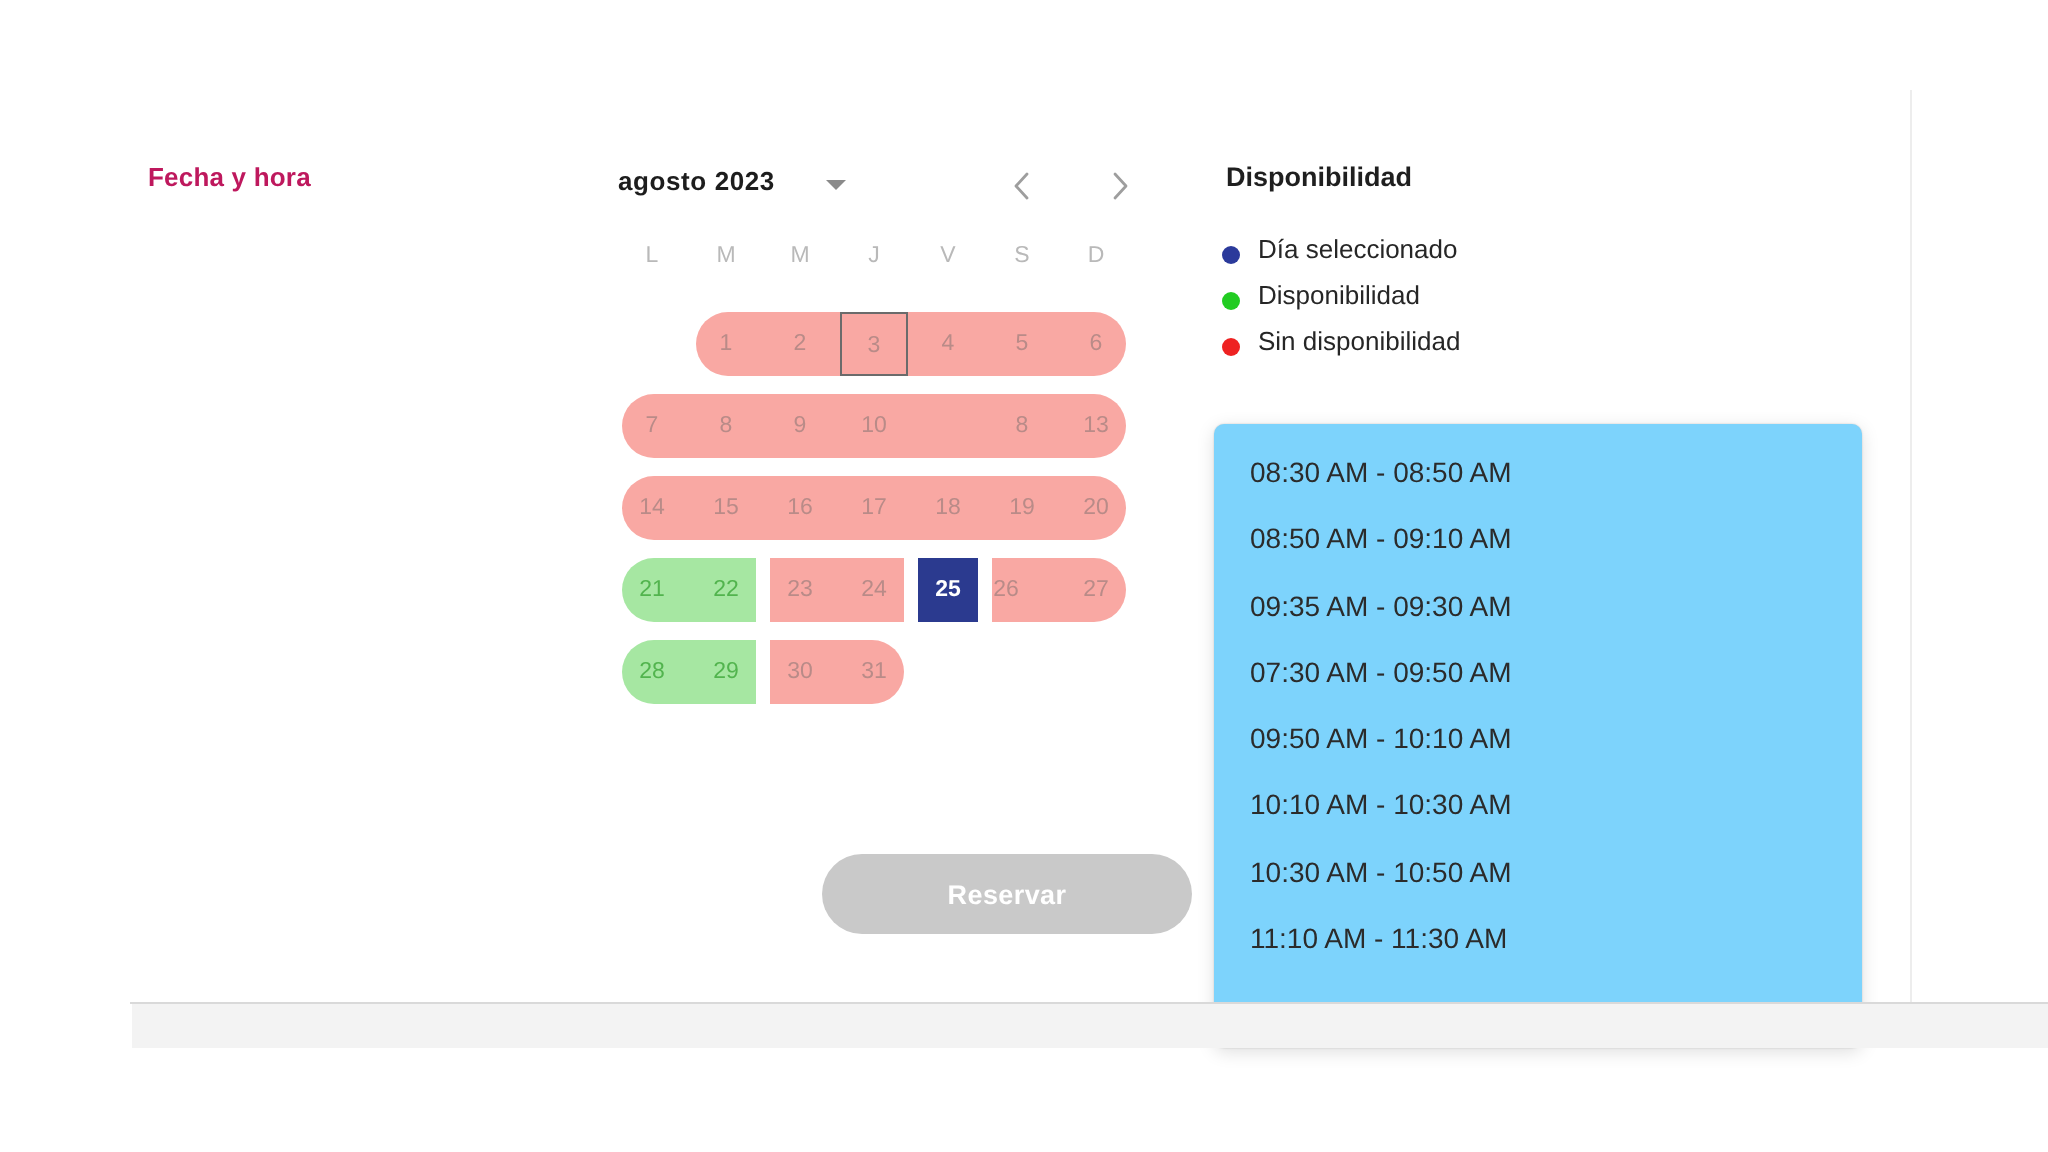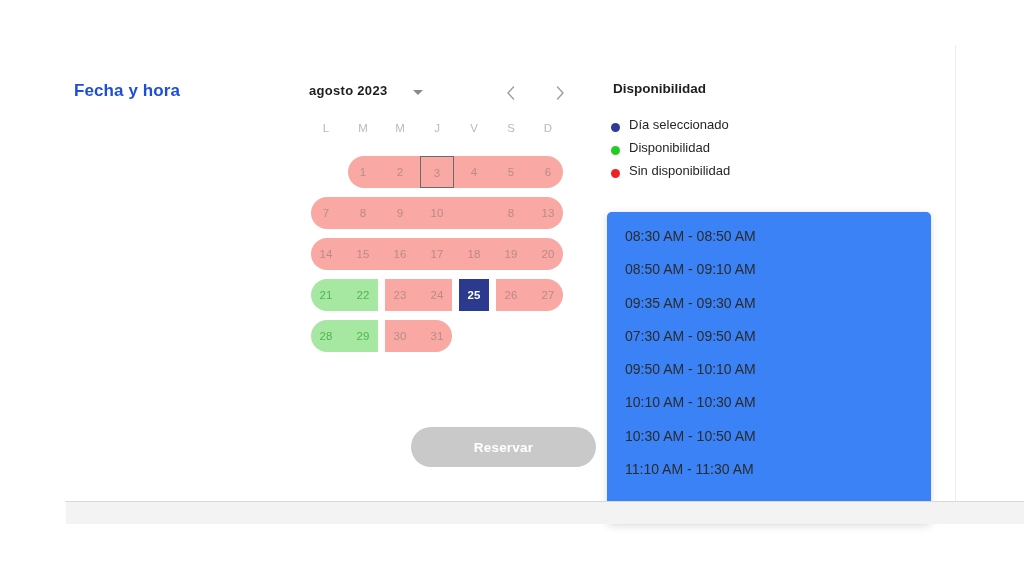--- a/index.html
+++ b/index.html
@@ -62,23 +62,23 @@
     width: 1px;
     height: 460px;
     background: #ededed;
   }
 
   
   .section-title {
     position: absolute;
     left: 74px;
     top: 81px;
-    font-size: 17px;
+    font-size: 13px;
     font-weight: bold;
-    color: #1d4ed8;
+    color: #be185d;
     letter-spacing: 0.1px;
   }
 
   
   .calendar {
     position: absolute;
     left: 300px;
     top: 76px;
     width: 270px;
   }
@@ -215,21 +215,21 @@
     border-radius: 50%;
   }
 
   
   .time-panel {
     position: absolute;
     left: 607px;
     top: 212px;
     width: 324px;
     height: 312px;
-    background: #3b82f6;
+    background: #7dd3fc;
     border-radius: 5px;
     box-shadow: 0 2px 9px rgba(0,0,0,0.13), 0 0 1px rgba(0,0,0,0.18);
     overflow: hidden;
   }
   .time-list {
     position: absolute;
     left: 0;
     top: 8px;
     right: 0;
   }
@@ -311,21 +311,21 @@
         <div class="week-row">
           <div class="band green" style="left: 11px; width: 67px; border-radius: 16px 0px 0px 16px;"></div>
           <div class="band red" style="left: 85px; width: 67px; border-radius: 0px;"></div>
           <div class="band blue" style="left: 159px; width: 30px; border-radius: 0px;"></div>
           <div class="band red" style="left: 196px; width: 67px; border-radius: 0px 16px 16px 0px;"></div>
           <div class="daynum on-green" style="left: 11px;">21</div>
           <div class="daynum on-green" style="left: 48px;">22</div>
           <div class="daynum on-red" style="left: 85px;">23</div>
           <div class="daynum on-red" style="left: 122px;">24</div>
           <div class="daynum on-blue" style="left: 159px;">25</div>
-          <div class="daynum on-red" style="left: 196px;">26</div>
+          <div class="daynum on-red" style="left: 188px;">26</div>
           <div class="daynum on-red" style="left: 233px;">27</div>
         </div>
         <div class="week-row">
           <div class="band green" style="left: 11px; width: 67px; border-radius: 16px 0px 0px 16px;"></div>
           <div class="band red" style="left: 85px; width: 67px; border-radius: 0px 16px 16px 0px;"></div>
           <div class="daynum on-green" style="left: 11px;">28</div>
           <div class="daynum on-green" style="left: 48px;">29</div>
           <div class="daynum on-red" style="left: 85px;">30</div>
           <div class="daynum on-red" style="left: 122px;">31</div>
         </div>

